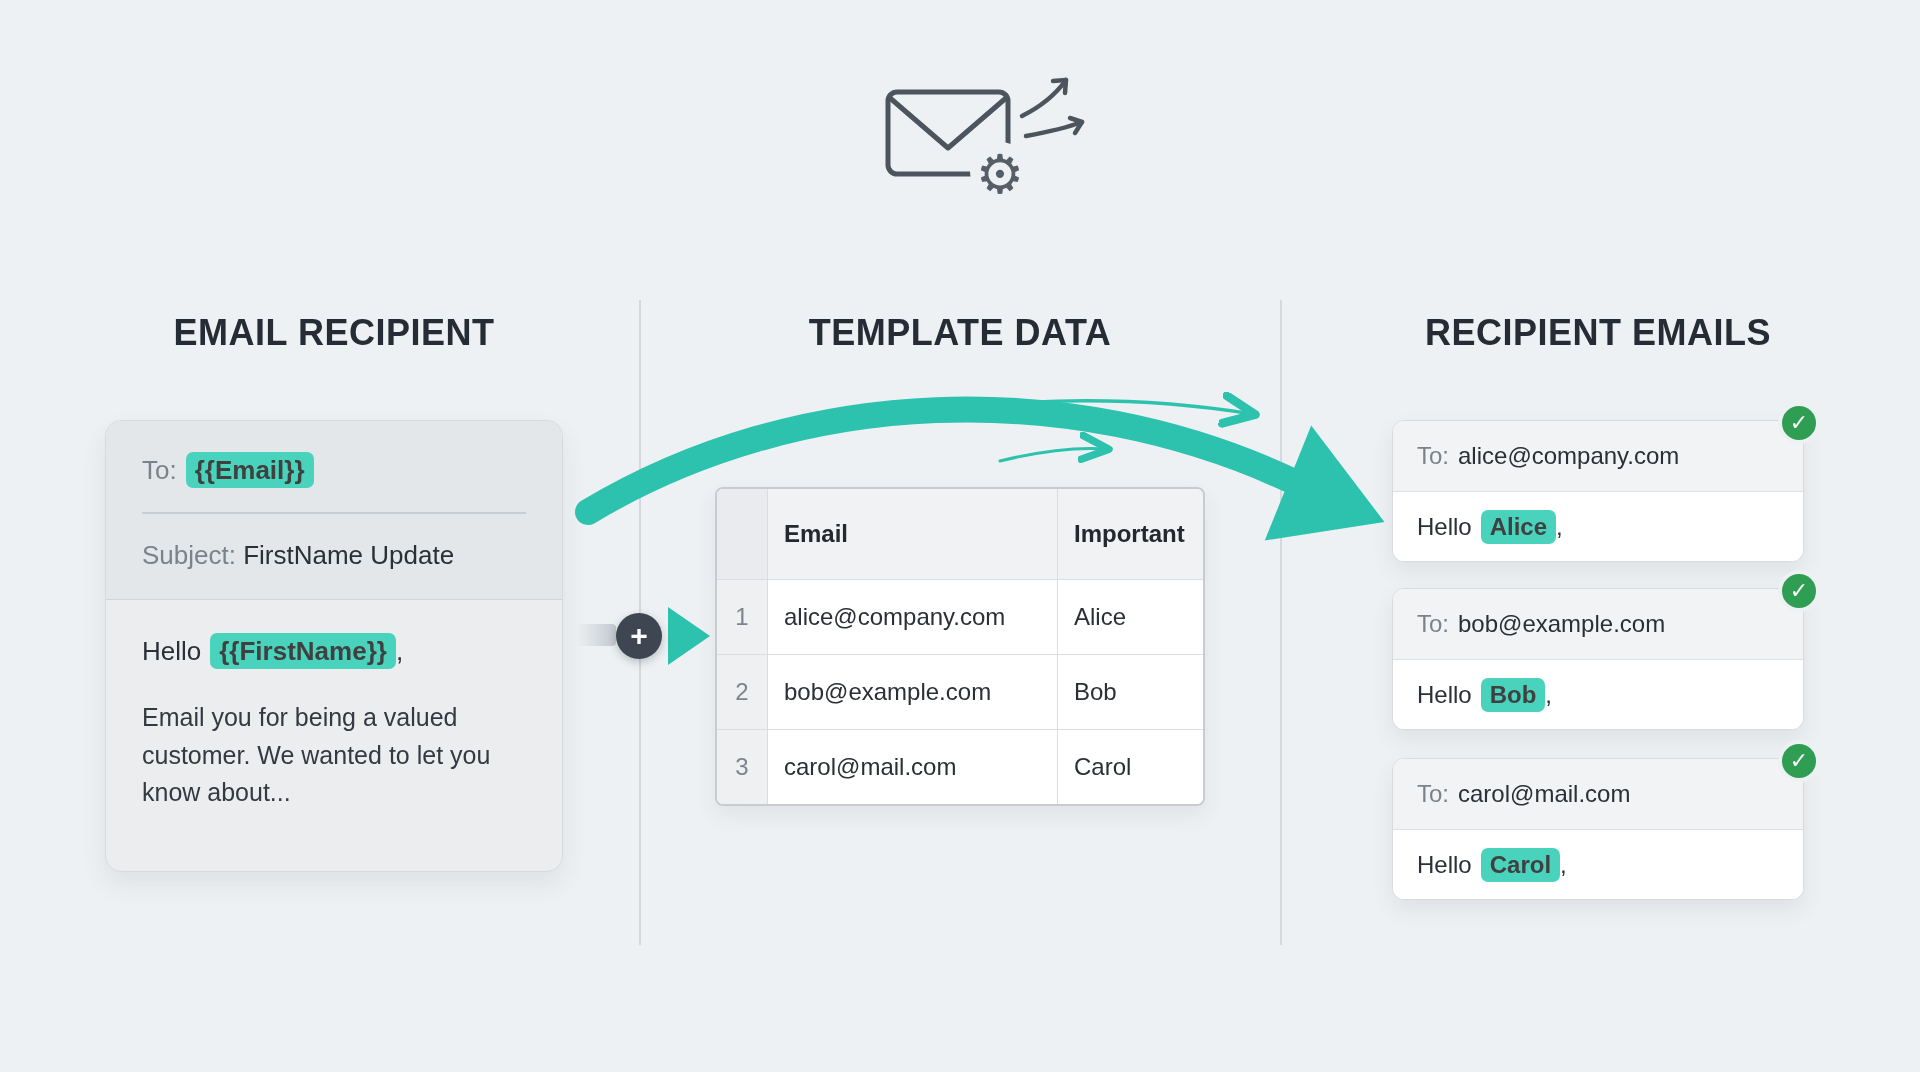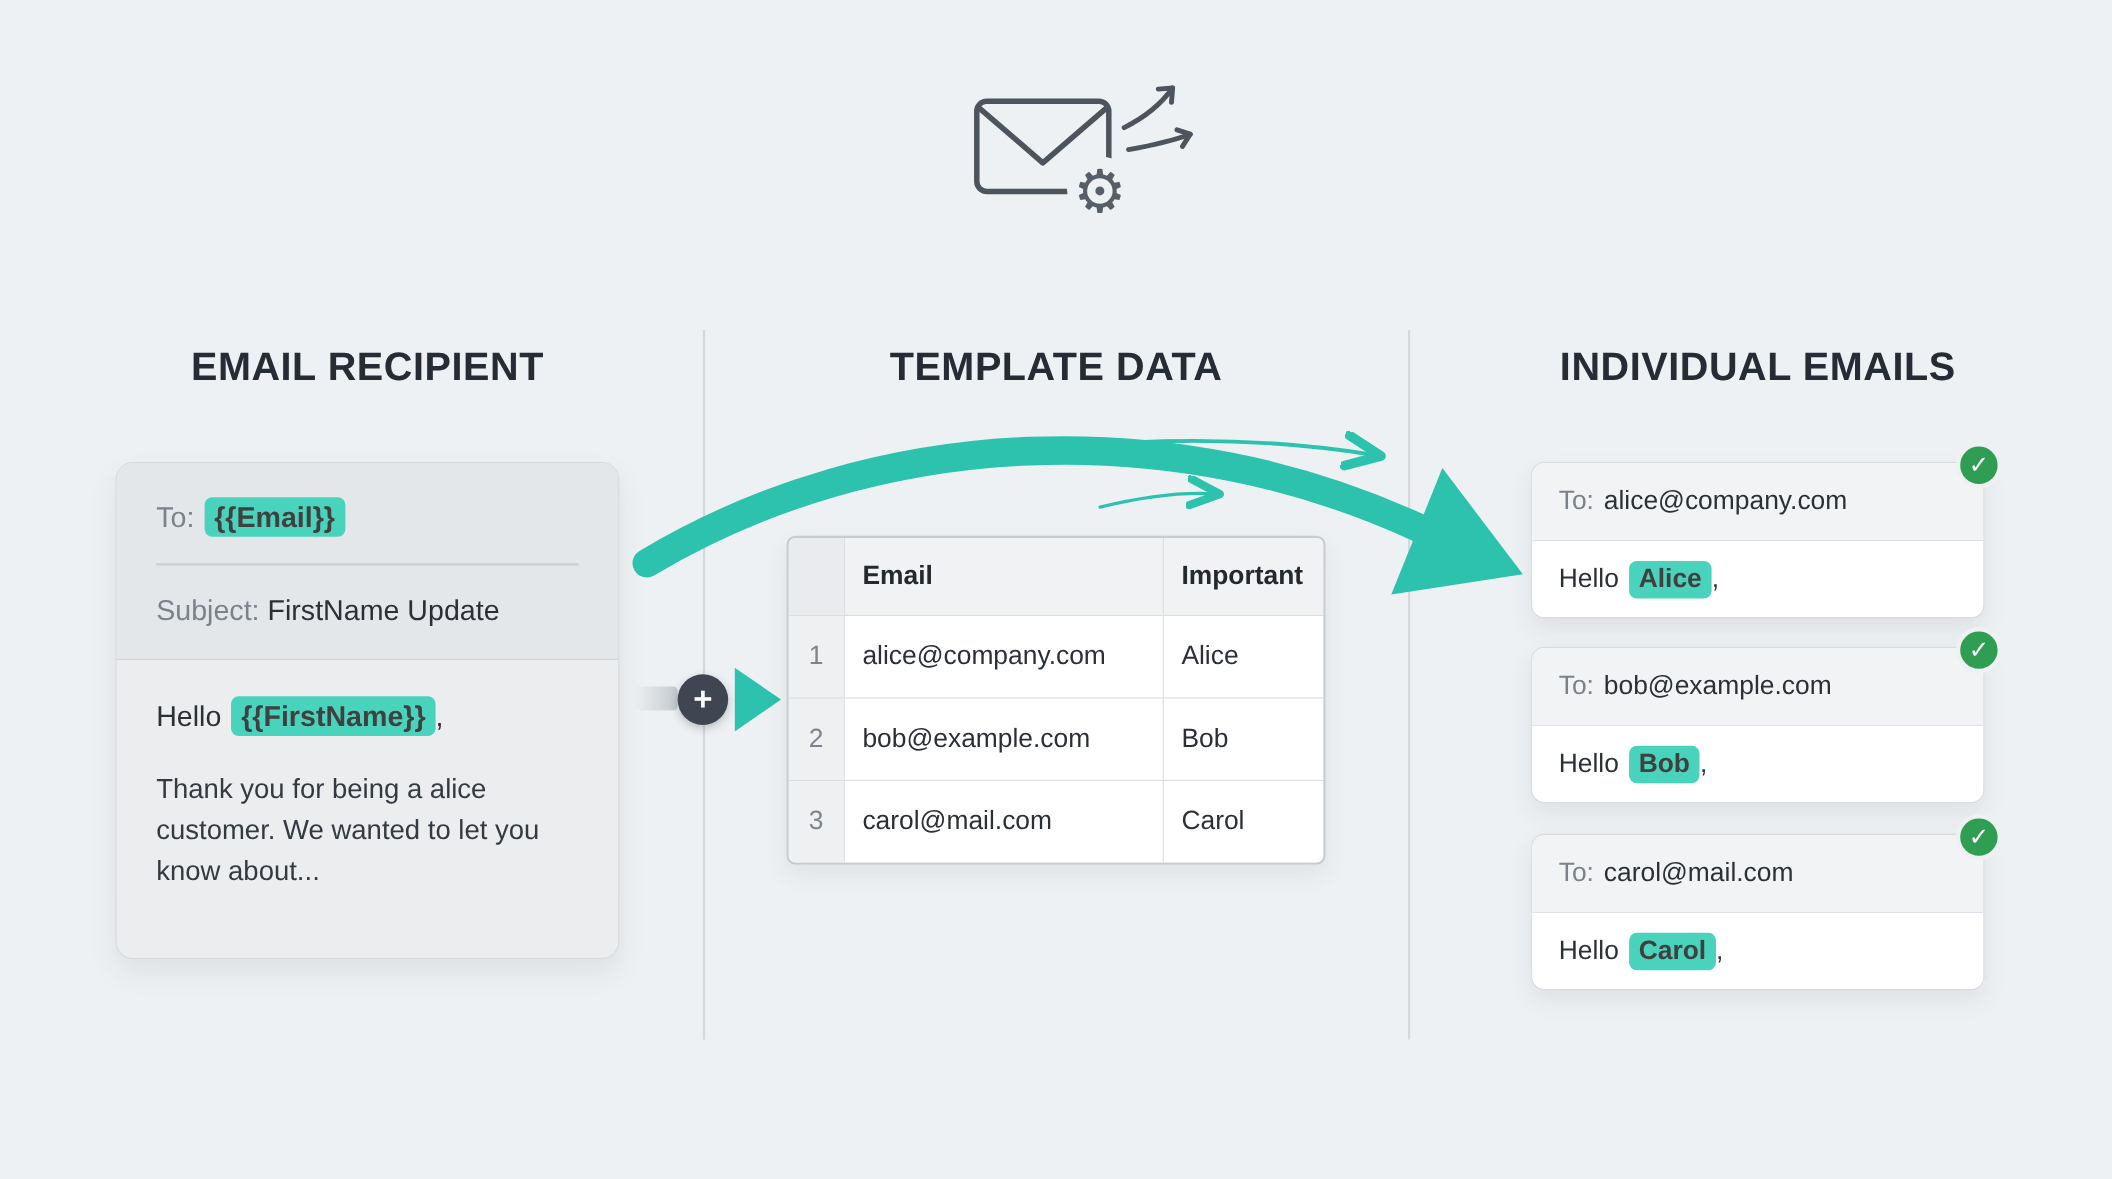--- a/index.html
+++ b/index.html
@@ -159,21 +159,21 @@
     display: flex;
     align-items: center;
     padding-left: 16px;
     font-size: 24px;
     color: #2a3036;
     height: 75px;
     border-top: 1px solid #d9dde1;
     border-left: 1px solid #d9dde1;
     background: #ffffff;
   }
-  .t-grid > .t-cell:nth-child(-n+3) { border-top: none; height: 70px; }
+  .t-grid > .t-cell:nth-child(-n+3) { border-top: none; height: 90px; }
   .t-grid > .t-cell:nth-child(3n+1) { border-left: none; }
   .t-head {
     background: #f0f2f4;
     font-weight: 700;
     color: #23292f;
   }
   .t-corner { background: #e9ebee; }
   .t-index {
     background: #eef0f2;
     color: #7d848c;
@@ -262,41 +262,41 @@
       <text x="170" y="112" font-size="54" fill="#565e67" text-anchor="middle" dominant-baseline="central" font-family="DejaVu Sans, sans-serif">⚙</text>
       <path d="M192 54 C212 44 226 32 236 18" stroke="#4c545e" stroke-width="4.5" fill="none" stroke-linecap="round"></path>
       <path d="M236 18 l-13 1 M236 18 l-1 13" stroke="#4c545e" stroke-width="4.5" fill="none" stroke-linecap="round"></path>
       <path d="M196 74 C218 70 236 66 252 60" stroke="#4c545e" stroke-width="4.5" fill="none" stroke-linecap="round"></path>
       <path d="M252 60 l-12 -4 M252 60 l-7 11" stroke="#4c545e" stroke-width="4.5" fill="none" stroke-linecap="round"></path>
     </svg>
   </div>
 
   <div class="col-title title-template">EMAIL RECIPIENT</div>
   <div class="col-title title-recipients">TEMPLATE DATA</div>
-  <div class="col-title title-outputs">INDIVIDUAL EMAILS</div>
+  <div class="col-title title-outputs">RECIPIENT EMAILS</div>
 
   <div class="v-divider divider-left"></div>
   <div class="v-divider divider-right"></div>
 
   <div class="template-card">
     <div class="template-head">
       <div class="tpl-row">
         <span class="tpl-label">To:</span><span class="hl">{{Email}}</span>
       </div>
       <hr class="tpl-sep">
       <div class="tpl-row">
         <span class="tpl-label">Subject:</span>
         <span>FirstName Update</span>
       </div>
     </div>
     <div class="template-body">
       <div class="tpl-greeting">
         <span>Hello</span><span class="hl">{{FirstName}}</span><span>,</span>
       </div>
-      <p class="tpl-paragraph">Thank you for being a alice customer. We wanted to let you know about...</p>
+      <p class="tpl-paragraph">Email you for being a valued customer. We wanted to let you know about...</p>
     </div>
   </div>
 
   <div class="fade-strip"></div>
   <div class="plus-badge">+</div>
   <div class="merge-triangle"></div>
 
   <div class="recipient-table">
     <div class="t-grid">
       <div class="t-cell t-head t-corner"></div>

